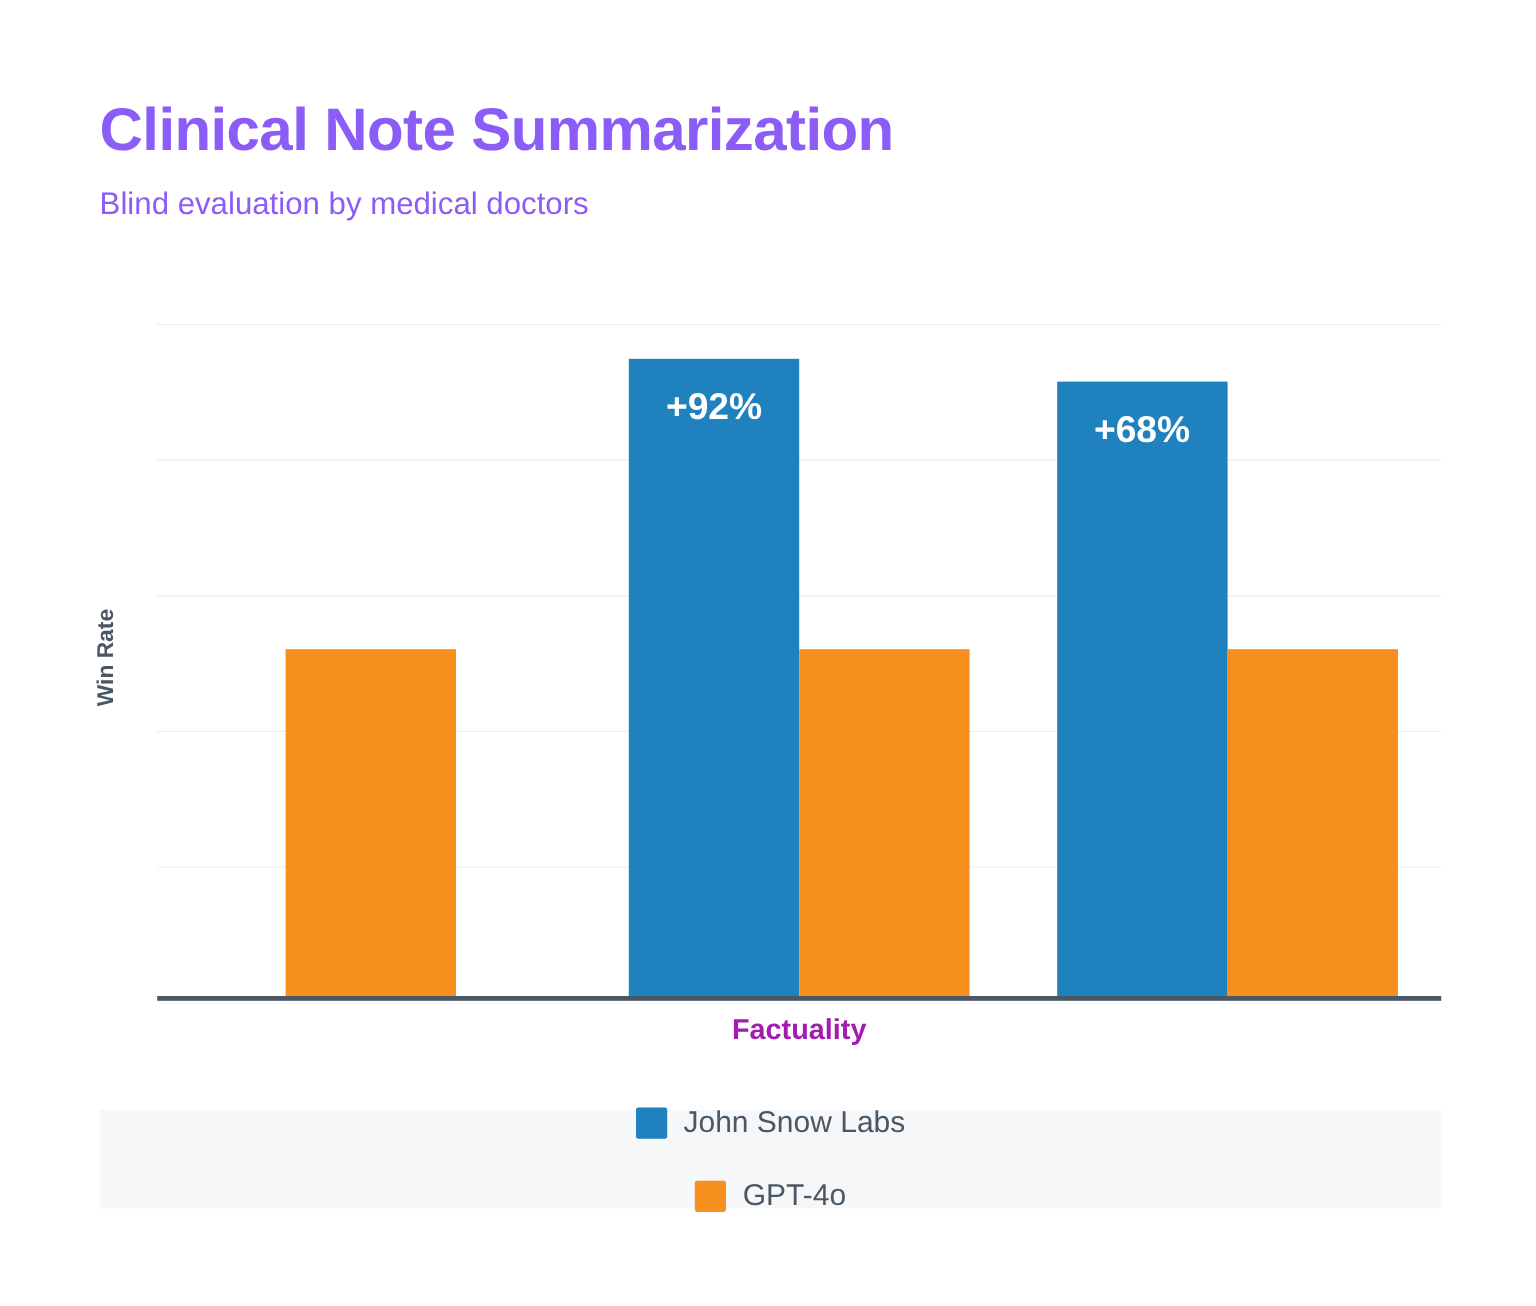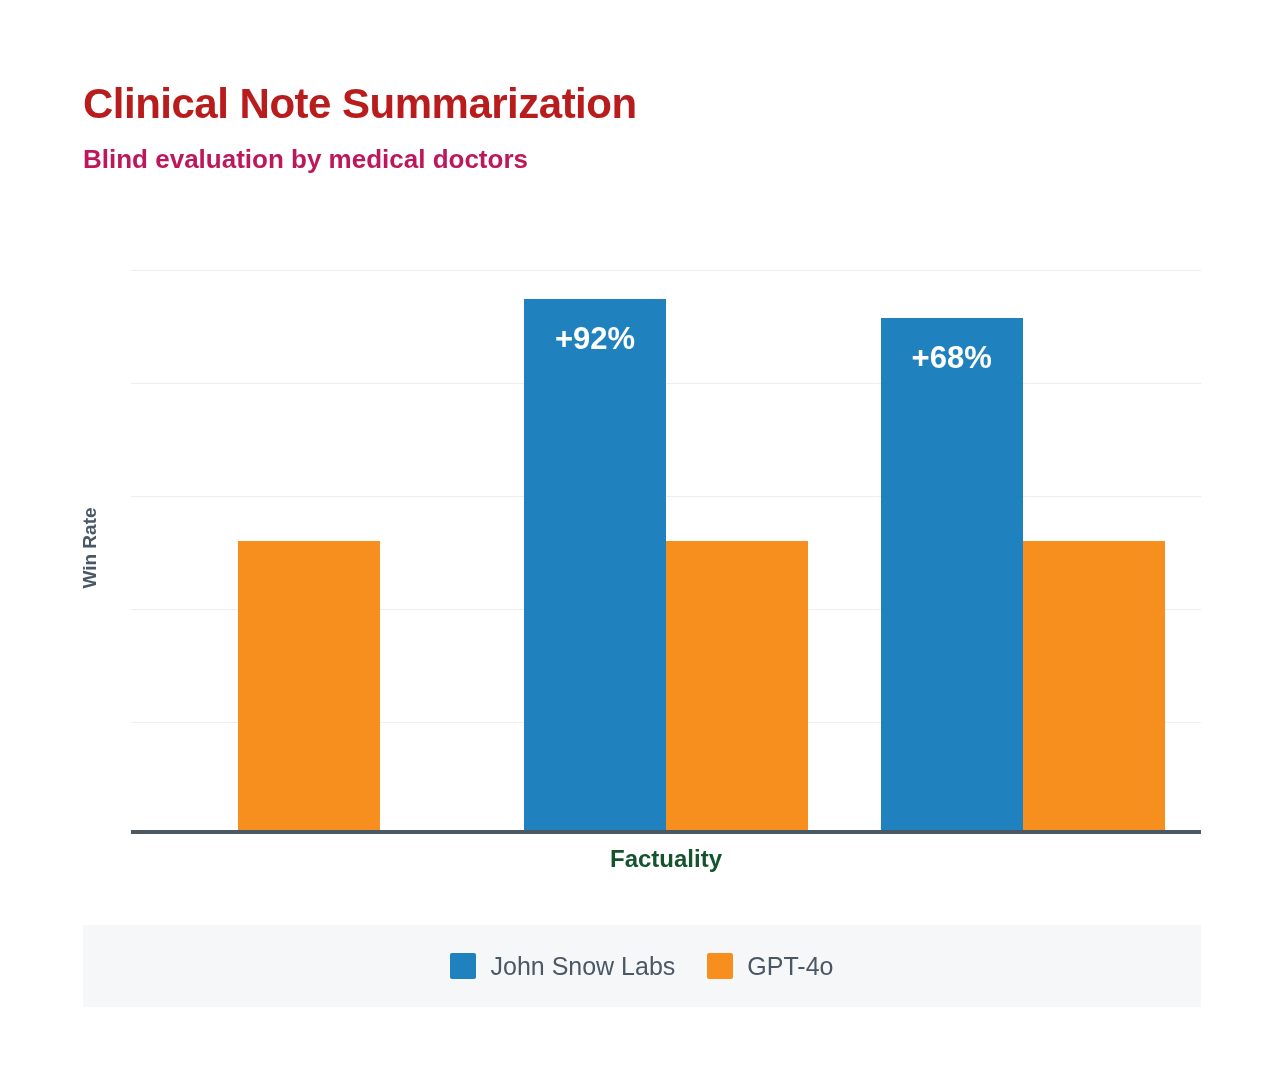--- a/index.html
+++ b/index.html
@@ -23,32 +23,32 @@
   }
 
   
   .header {
     position: absolute;
     left: 83px;
     top: 80px;
     width: 1100px;
   }
   .chart-title {
-    font-size: 42px;
-    font-weight: bold;
-    color: #b91c1c;
+    font-size: 50px;
+    font-weight: bold;
+    color: #8b5cf6;
     letter-spacing: -0.5px;
     line-height: 1.15;
     margin: 0;
   }
   .chart-subtitle {
     font-size: 26px;
-    color: #be185d;
+    color: #8b5cf6;
     margin: 16px 0 0 0;
-    font-weight: bold;
+    font-weight: normal;
   }
 
   
   .plot-wrap {
     position: absolute;
     left: 83px;
     top: 262px;
     width: 1118px;
     height: 580px;
   }
@@ -149,35 +149,36 @@
     left: 131px;
     top: 845px;
     right: 79px;
     display: flex;
   }
   .x-label {
     flex: 1 1 0;
     text-align: center;
     font-size: 24px;
     font-weight: bold;
-    color: #14532d;
+    color: #a21caf;
   }
 
   
   .legend {
     position: absolute;
     left: 83px;
     top: 925px;
     width: 1118px;
     height: 82px;
     background: #f6f7f9;
     display: flex;
     align-items: center;
     justify-content: center;
     gap: 32px;
+    flex-direction: column;
   }
   .legend-item {
     display: flex;
     align-items: center;
     gap: 14px;
   }
   .swatch {
     width: 26px;
     height: 26px;
     border-radius: 2px;

